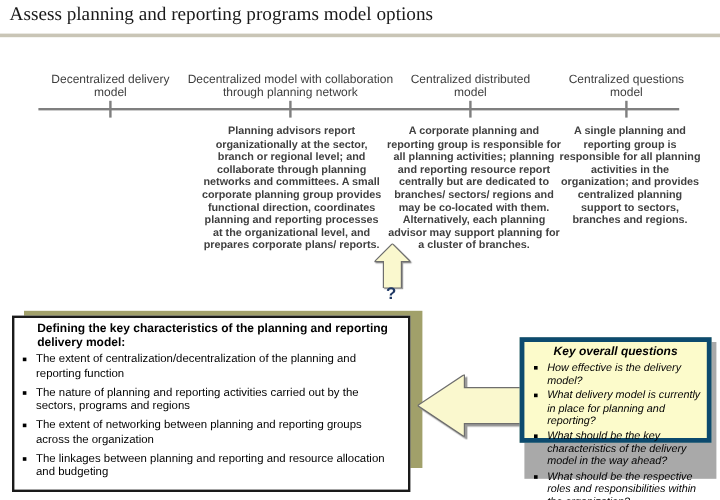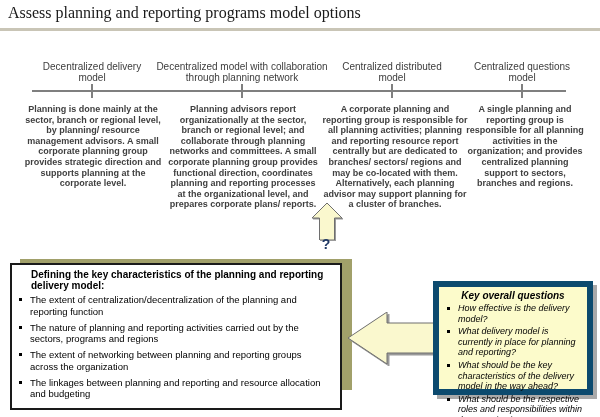--- a/index.html
+++ b/index.html
@@ -32,22 +32,22 @@
   .char-list{margin:0;padding:0;list-style:none;}
   .char-item{position:relative;margin:0 8px 4.5px 18px;font-size:9.5px;line-height:11.5px;color:#000;}
   .sq-bullet{position:absolute;left:-11px;top:4px;width:3px;height:3px;background:#000;}
 
   
   .left-arrow{position:absolute;left:348px;top:312px;width:97px;height:52px;z-index:3;
               filter:drop-shadow(2px 2px 0 #9a9a9a);}
 
   
   .q-shadow{position:absolute;left:437px;top:285px;width:160px;height:114px;background:#A9A9A9;z-index:3;}
-  .q-box{position:absolute;left:433px;top:281px;width:160px;height:114px;background:#FCFBCB;
-         border:6px solid #0c4a6e;box-sizing:border-box;z-index:4;font-style:italic;}
+  .q-box{position:absolute;left:433px;top:281px;width:160px;height:88px;background:#FCFBCB;
+         border:4px solid #0c4a6e;box-sizing:border-box;z-index:4;font-style:italic;}
   .q-title{margin:3px 4px 2px 4px;text-align:center;font-size:10px;font-weight:bold;color:#000;}
   .q-list{margin:0;padding:0;list-style:none;}
   .q-item{position:relative;margin:0 4px 2px 19px;font-size:9px;line-height:10.6px;color:#000;}
   .q-item .sq-bullet{top:4px;}
 </style>
 </head>
 <body>
 
 <div id="slide">
 
@@ -58,21 +58,20 @@
   <div class="tick" style="left:91px"></div>
   <div class="tick" style="left:241px"></div>
   <div class="tick" style="left:391px"></div>
   <div class="tick" style="left:521px"></div>
 
   <div class="col-label" style="left:37px;width:110px">Decentralized delivery model</div>
   <div class="col-label" style="left:142px;width:200px">Decentralized model with collaboration through planning network</div>
   <div class="col-label" style="left:332px;width:120px">Centralized distributed model</div>
   <div class="col-label" style="left:467px;width:110px">Centralized questions model</div>
 
-  <div class="col-desc" style="left:20px;width:146px">Planning is done mainly at the sector, branch or regional level, by planning/ resource management advisors.  A small corporate planning group provides strategic direction and supports planning at the corporate level.</div>
   <div class="col-desc" style="left:167px;width:152px">Planning advisors report organizationally at the sector, branch or regional level; and collaborate through planning networks and committees.  A small corporate planning group provides functional direction, coordinates planning and reporting processes at the organizational level, and prepares corporate plans/ reports.</div>
   <div class="col-desc" style="left:320px;width:150px">A corporate planning and reporting group is responsible for all planning activities; planning and reporting resource report centrally but are dedicated to branches/ sectors/ regions and may be co-located with them.   Alternatively, each planning advisor may support planning for a cluster of branches.</div>
   <div class="col-desc" style="left:464px;width:122px">A single planning and reporting group is responsible for all planning activities in the organization; and provides centralized planning support to sectors, branches and regions.</div>
 
   <svg class="up-arrow" viewBox="0 0 30 37">
     <polygon points="15,0 30,15 22.5,15 22.5,37 7.5,37 7.5,15 0,15" stroke="#6e6e6e" stroke-width="1" fill="#FAF8CE"></polygon>
   </svg>
   <div class="qmark">?</div>
 
   <div class="olive-band"></div>

